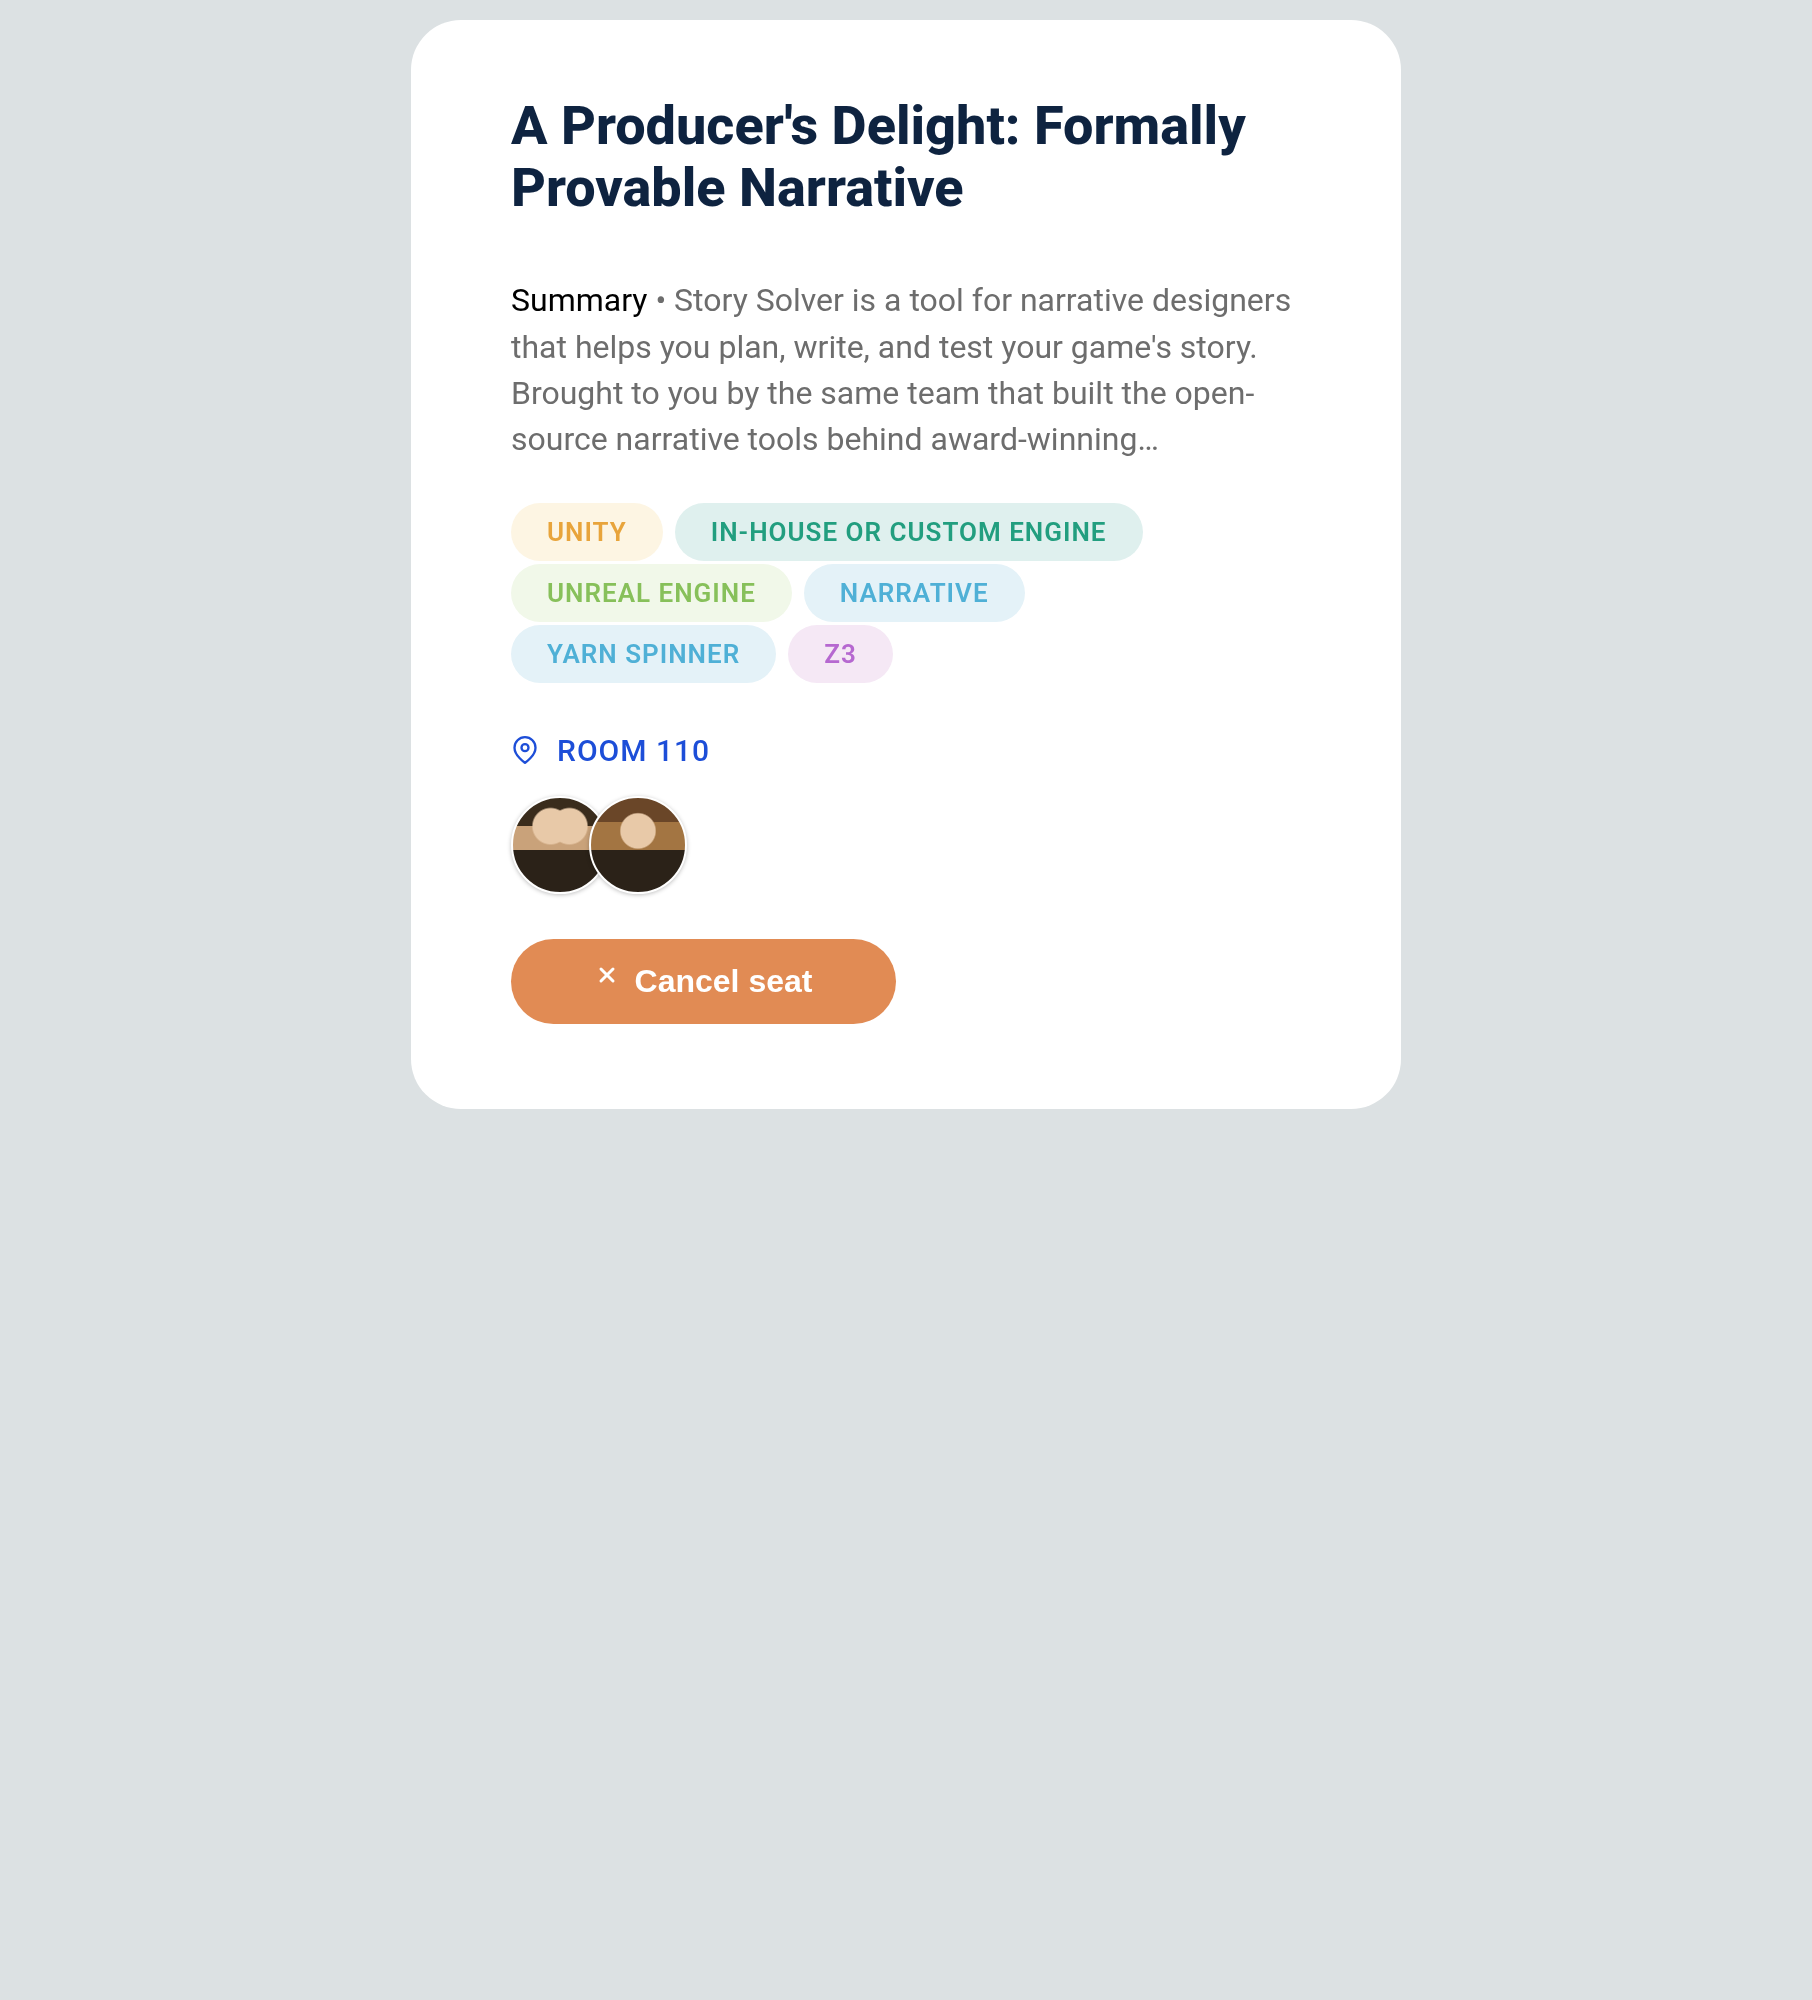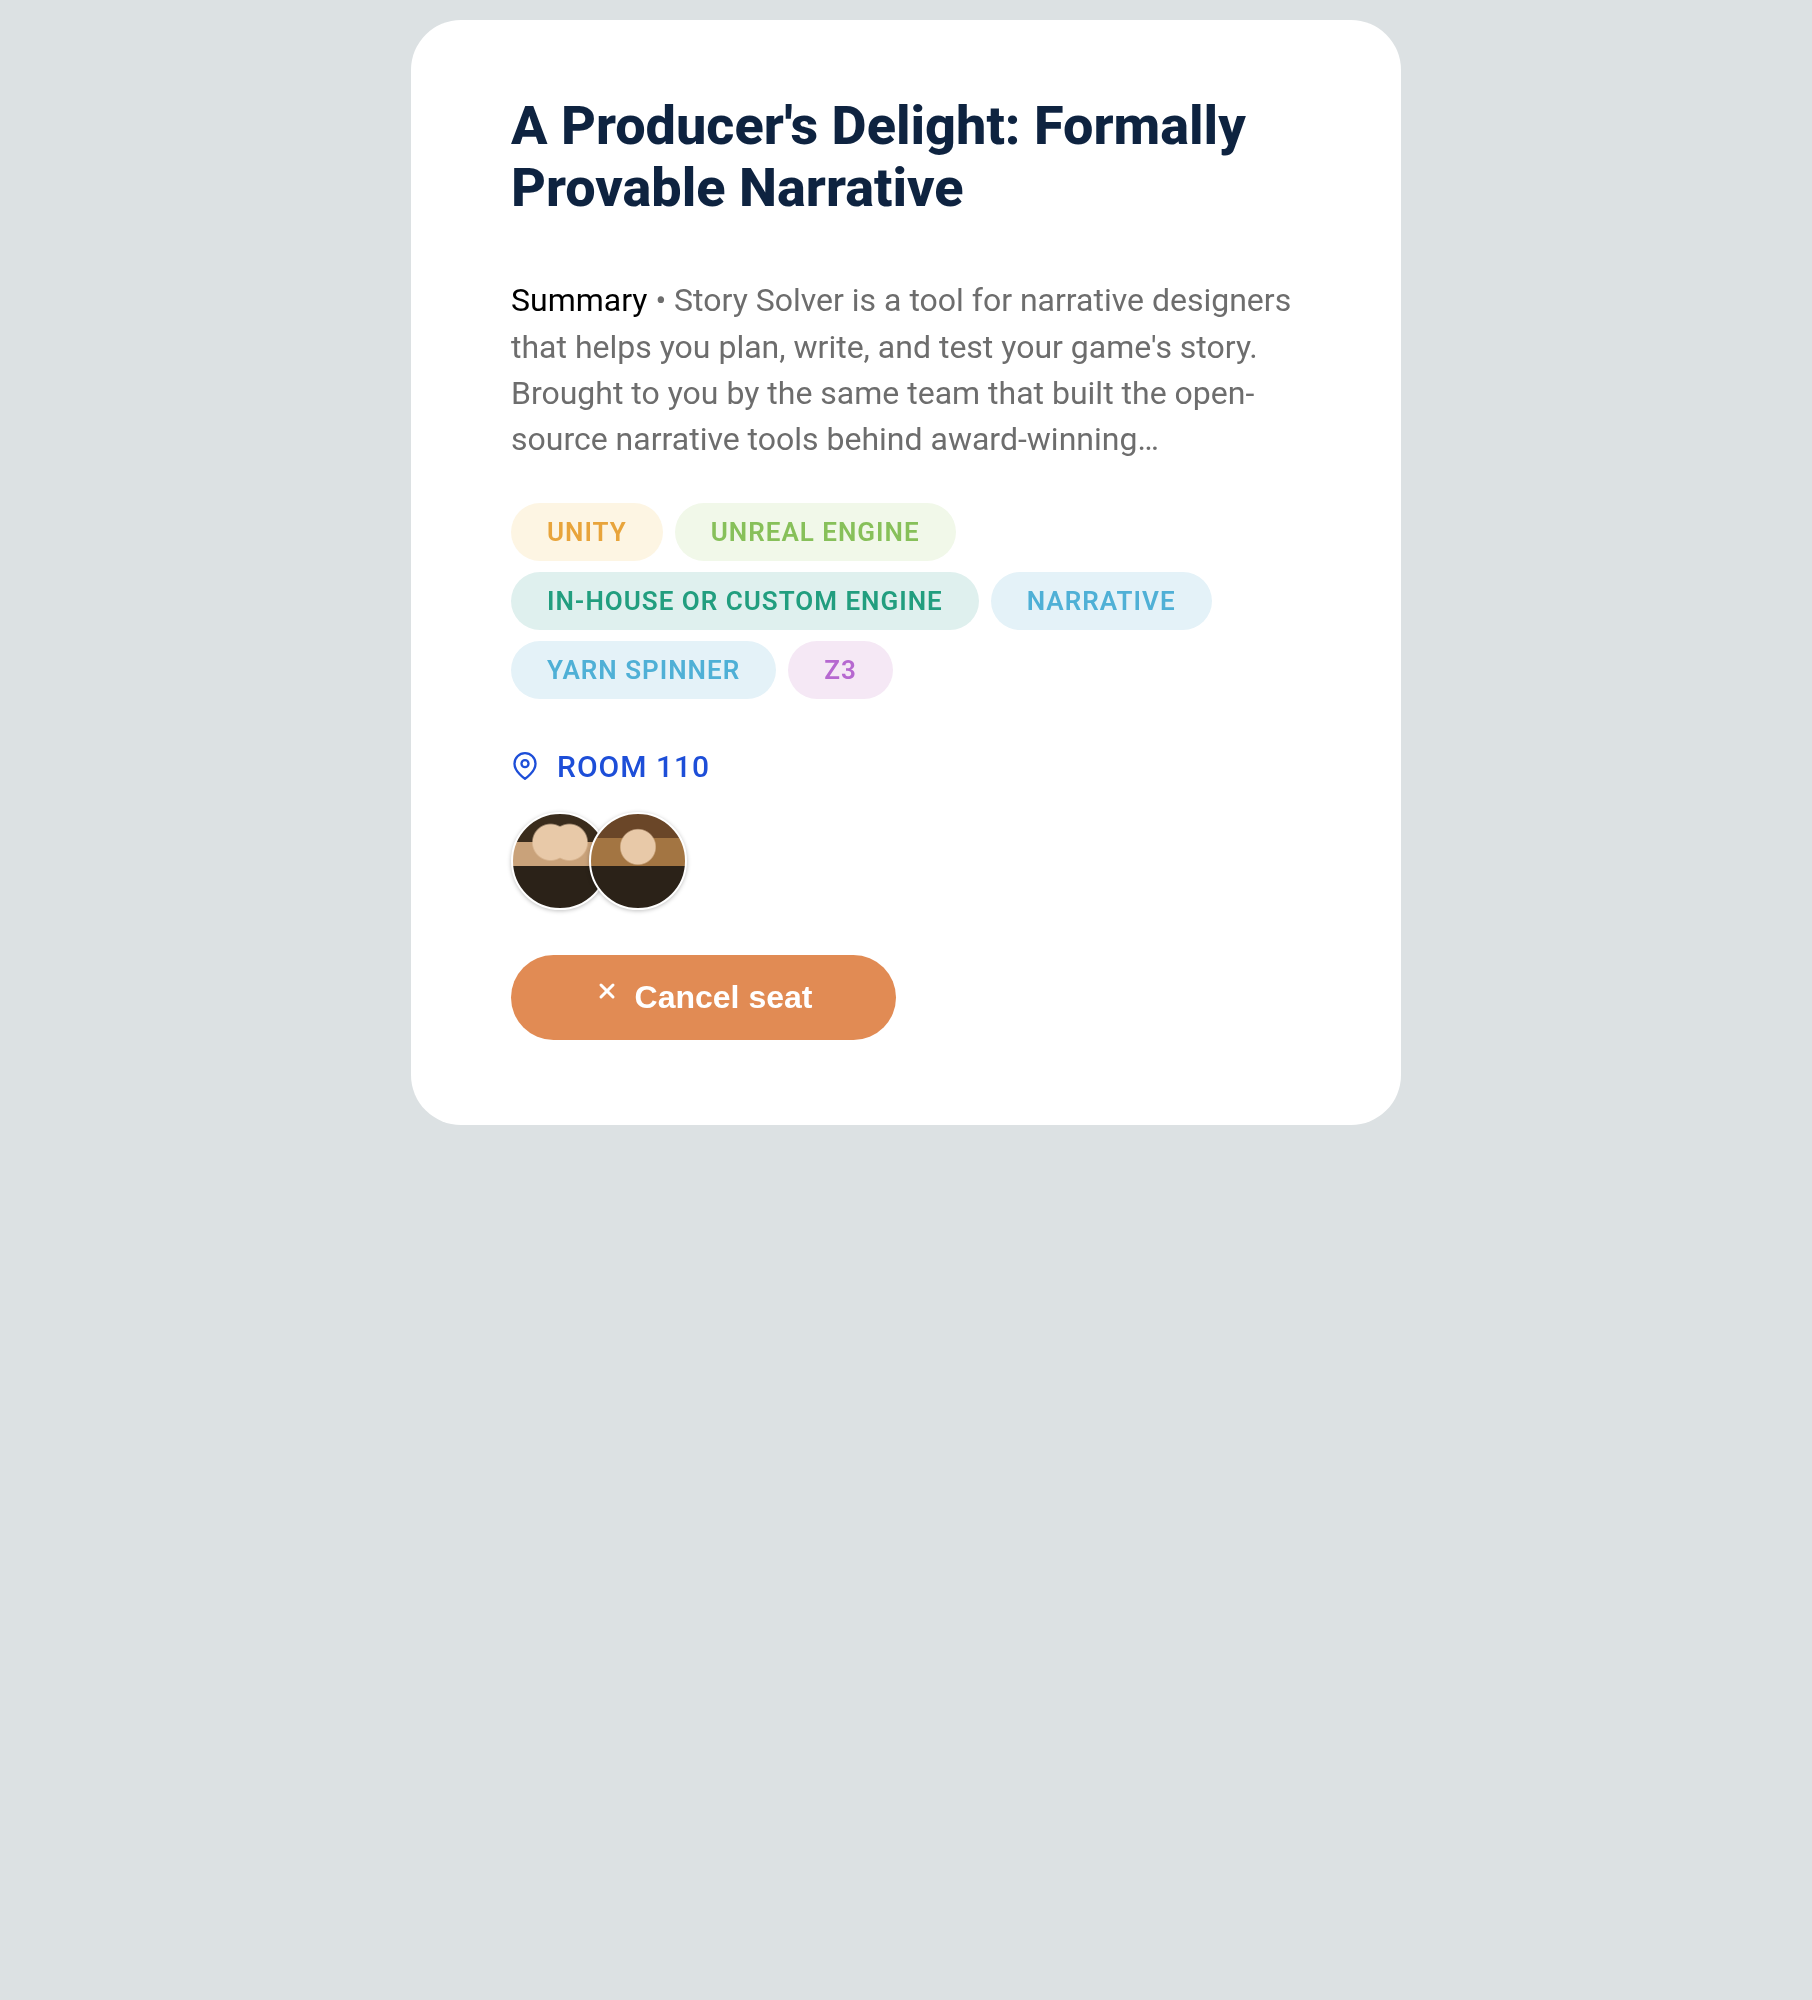--- a/index.html
+++ b/index.html
@@ -55,21 +55,21 @@
     }
 
     .summary-label {
       color: #000000;
       font-weight: 400;
     }
 
     .tags {
       display: flex;
       flex-wrap: wrap;
-      gap: 11px 12px;
+      gap: 3px 12px;
       margin-bottom: 50px;
     }
 
     .tag {
       border-radius: 50px;
       padding: 14px 36px;
       font-size: 26px;
       font-weight: 600;
       letter-spacing: 1px;
     }
@@ -156,22 +156,22 @@
 
 
   <h1 class="title">A Producer's Delight: Formally Provable Narrative</h1>
 
   <p class="summary-block">
     <span class="summary-label">Summary</span> • <span>Story Solver is a tool for narrative designers that helps you plan, write, and test your game's story. Brought to you by the same team that built the open-source narrative tools behind award-winning…</span>
   </p>
 
   <div class="tags">
     <span class="tag tag-unity">UNITY</span>
+    <span class="tag tag-inhouse">IN-HOUSE OR CUSTOM ENGINE</span>
     <span class="tag tag-unreal">UNREAL ENGINE</span>
-    <span class="tag tag-inhouse">IN-HOUSE OR CUSTOM ENGINE</span>
     <span class="tag tag-narrative">NARRATIVE</span>
     <span class="tag tag-yarn">YARN SPINNER</span>
     <span class="tag tag-z3">Z3</span>
   </div>
 
   <div class="meta-row">
     <span>
       <svg width="28" height="28" viewBox="0 0 24 24" fill="none" stroke="currentColor" stroke-width="2" stroke-linecap="round" stroke-linejoin="round">
         <path d="M21 10c0 7-9 13-9 13s-9-6-9-13a9 9 0 0 1 18 0z"></path>
         <circle cx="12" cy="10" r="3"></circle>

